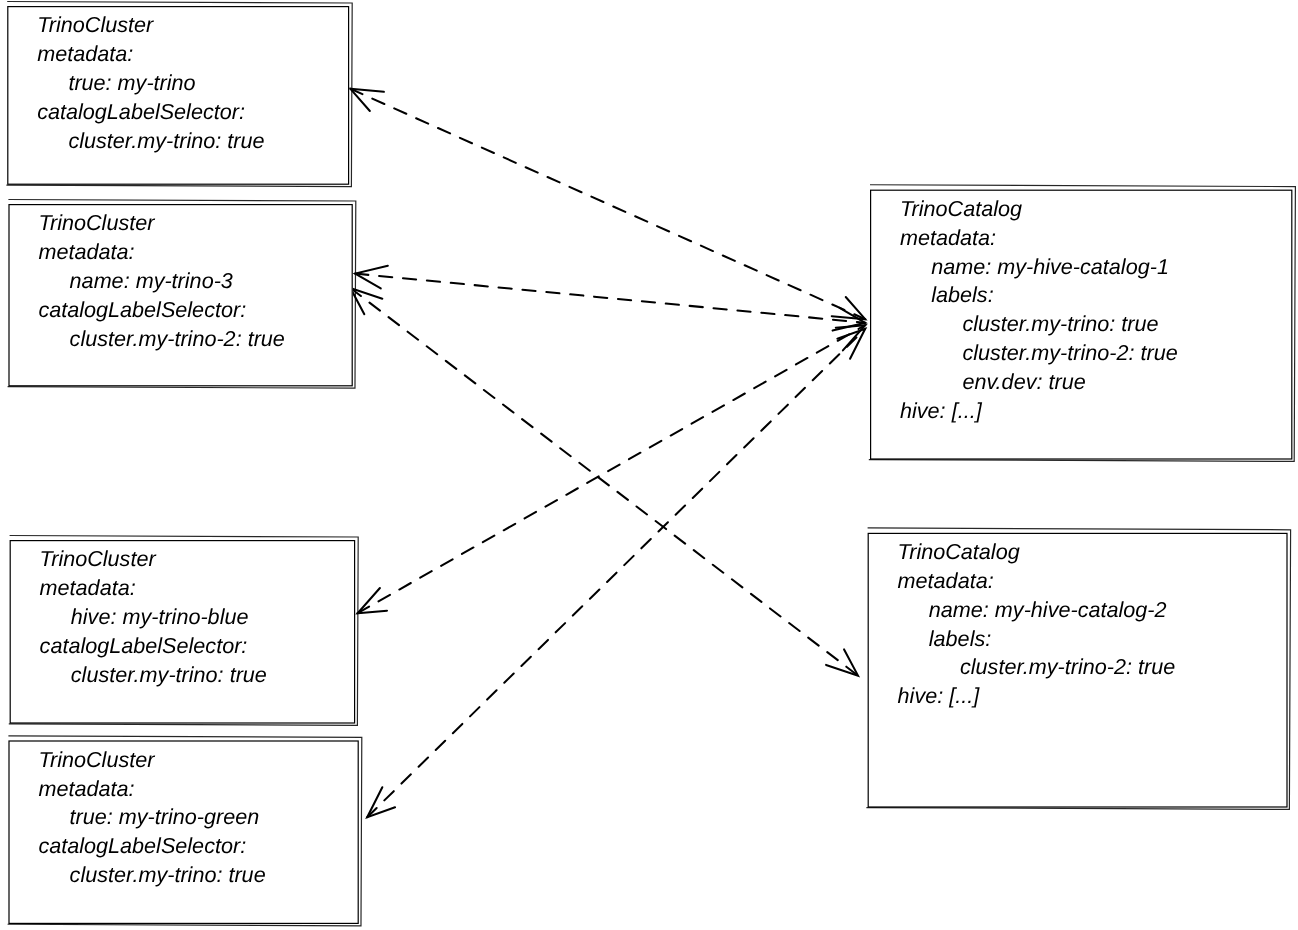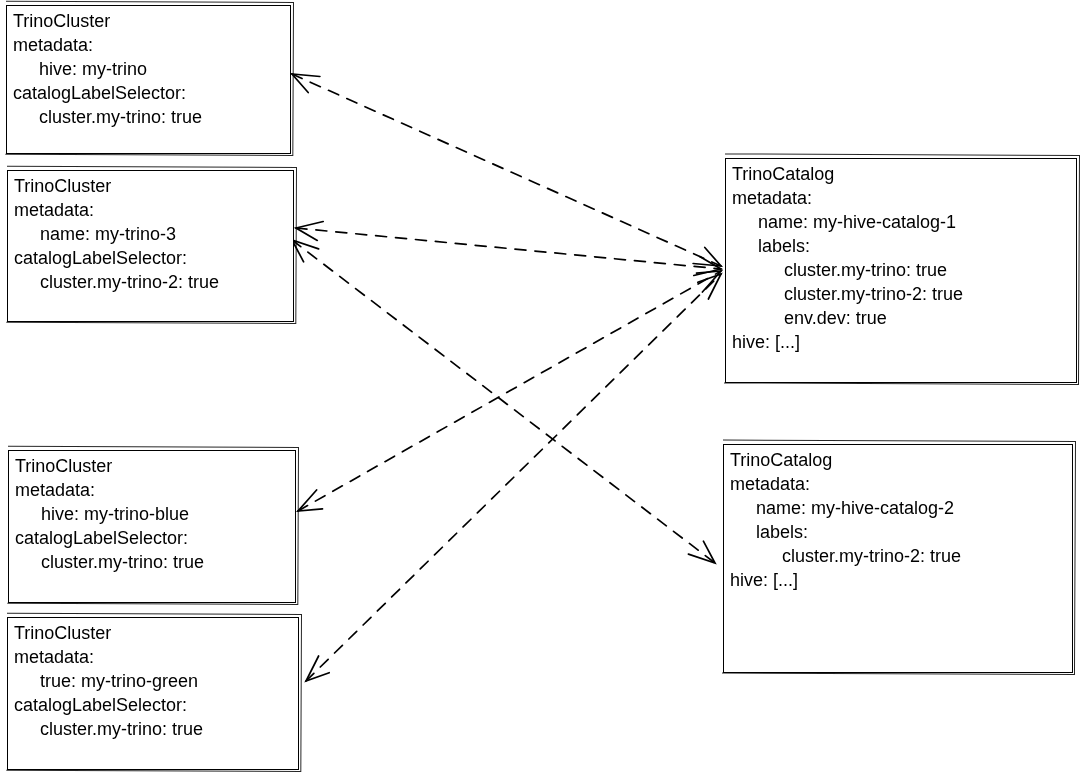--- a/index.html
+++ b/index.html
@@ -10,25 +10,26 @@
     font-family:"Liberation Sans","DejaVu Sans",sans-serif;
     overflow:hidden;
   }
   .arrows{position:absolute;left:0;top:0;}
   .nodes{position:absolute;left:0;top:0;width:100%;height:100%;}
   .box{
     position:absolute;
     box-sizing:border-box;
     background:#ffffff;
     border:1.8px solid #000;
-    padding:3px 6px;
+    padding:3px 24px;
     font-size:18px;
     line-height:24px;
     color:#000;
     white-space:pre;
+    font-style:italic;
   }
   
   .box::after{
     content:"";
     position:absolute;
     left:-1px;top:-4px;right:-4px;bottom:-3px;
     border:1.1px solid rgba(0,0,0,.85);
     border-left:none;
     transform:rotate(.25deg);
     transform-origin:100% 0;
@@ -54,20 +55,20 @@
       <path d="M 688.4 554.1 L 715 563 L 703.4 541.2" fill="none" stroke="#000000" stroke-width="1.7" stroke-linecap="round"></path>
       <path d="M 318.6 248.9 L 292 240 L 303.6 261.8" fill="none" stroke="#000000" stroke-width="1.7" stroke-linecap="round"></path>
       <path d="M 298 511 L 721 271" fill="none" stroke="#000000" stroke-width="1.7" stroke-linecap="round" stroke-dasharray="11 9"></path>
       <path d="M 702.4 292.0 L 721 271 L 696.5 273.1" fill="none" stroke="#000000" stroke-width="1.7" stroke-linecap="round"></path>
       <path d="M 316.6 490.0 L 298 511 L 322.5 508.9" fill="none" stroke="#000000" stroke-width="1.7" stroke-linecap="round"></path>
       <path d="M 306 681 L 721 274" fill="none" stroke="#000000" stroke-width="1.7" stroke-linecap="round" stroke-dasharray="11 9"></path>
       <path d="M 708.4 299.0 L 721 274 L 697.8 282.3" fill="none" stroke="#000000" stroke-width="1.7" stroke-linecap="round"></path>
       <path d="M 318.6 656.0 L 306 681 L 329.2 672.7" fill="none" stroke="#000000" stroke-width="1.7" stroke-linecap="round"></path>
     </svg>
   <div class="nodes">
-      <div class="box" style="left: 6px; top: 5px; width: 285px; height: 149px;"><div class="ln i0">TrinoCluster</div><div class="ln i0">metadata:</div><div class="ln i1">hive: my-trino</div><div class="ln i0">catalogLabelSelector:</div><div class="ln i1">cluster.my-trino: true</div></div>
+      <div class="box" style="left: 6px; top: 5px; width: 285px; height: 149px;"><div class="ln i0">TrinoCluster</div><div class="ln i0">metadata:</div><div class="ln i1">true: my-trino</div><div class="ln i0">catalogLabelSelector:</div><div class="ln i1">cluster.my-trino: true</div></div>
       <div class="box" style="left: 7px; top: 170px; width: 287px; height: 152px;"><div class="ln i0">TrinoCluster</div><div class="ln i0">metadata:</div><div class="ln i1">name: my-trino-3</div><div class="ln i0">catalogLabelSelector:</div><div class="ln i1">cluster.my-trino-2: true</div></div>
       <div class="box" style="left: 8px; top: 450px; width: 288px; height: 153px;"><div class="ln i0">TrinoCluster</div><div class="ln i0">metadata:</div><div class="ln i1">hive: my-trino-blue</div><div class="ln i0">catalogLabelSelector:</div><div class="ln i1">cluster.my-trino: true</div></div>
       <div class="box" style="left: 7px; top: 617px; width: 292px; height: 153px;"><div class="ln i0">TrinoCluster</div><div class="ln i0">metadata:</div><div class="ln i1">true: my-trino-green</div><div class="ln i0">catalogLabelSelector:</div><div class="ln i1">cluster.my-trino: true</div></div>
       <div class="box" style="left: 725px; top: 158px; width: 352px; height: 225px;"><div class="ln i0">TrinoCatalog</div><div class="ln i0">metadata:</div><div class="ln i1">name: my-hive-catalog-1</div><div class="ln i1">labels:</div><div class="ln i2">cluster.my-trino: true</div><div class="ln i2">cluster.my-trino-2: true</div><div class="ln i2">env.dev: true</div><div class="ln i0">hive: [...]</div></div>
       <div class="box" style="left: 723px; top: 444px; width: 350px; height: 229px;"><div class="ln i0">TrinoCatalog</div><div class="ln i0">metadata:</div><div class="ln i1">name: my-hive-catalog-2</div><div class="ln i1">labels:</div><div class="ln i2">cluster.my-trino-2: true</div><div class="ln i0">hive: [...]</div></div>
     </div>
 </div>
 
 </body></html>

